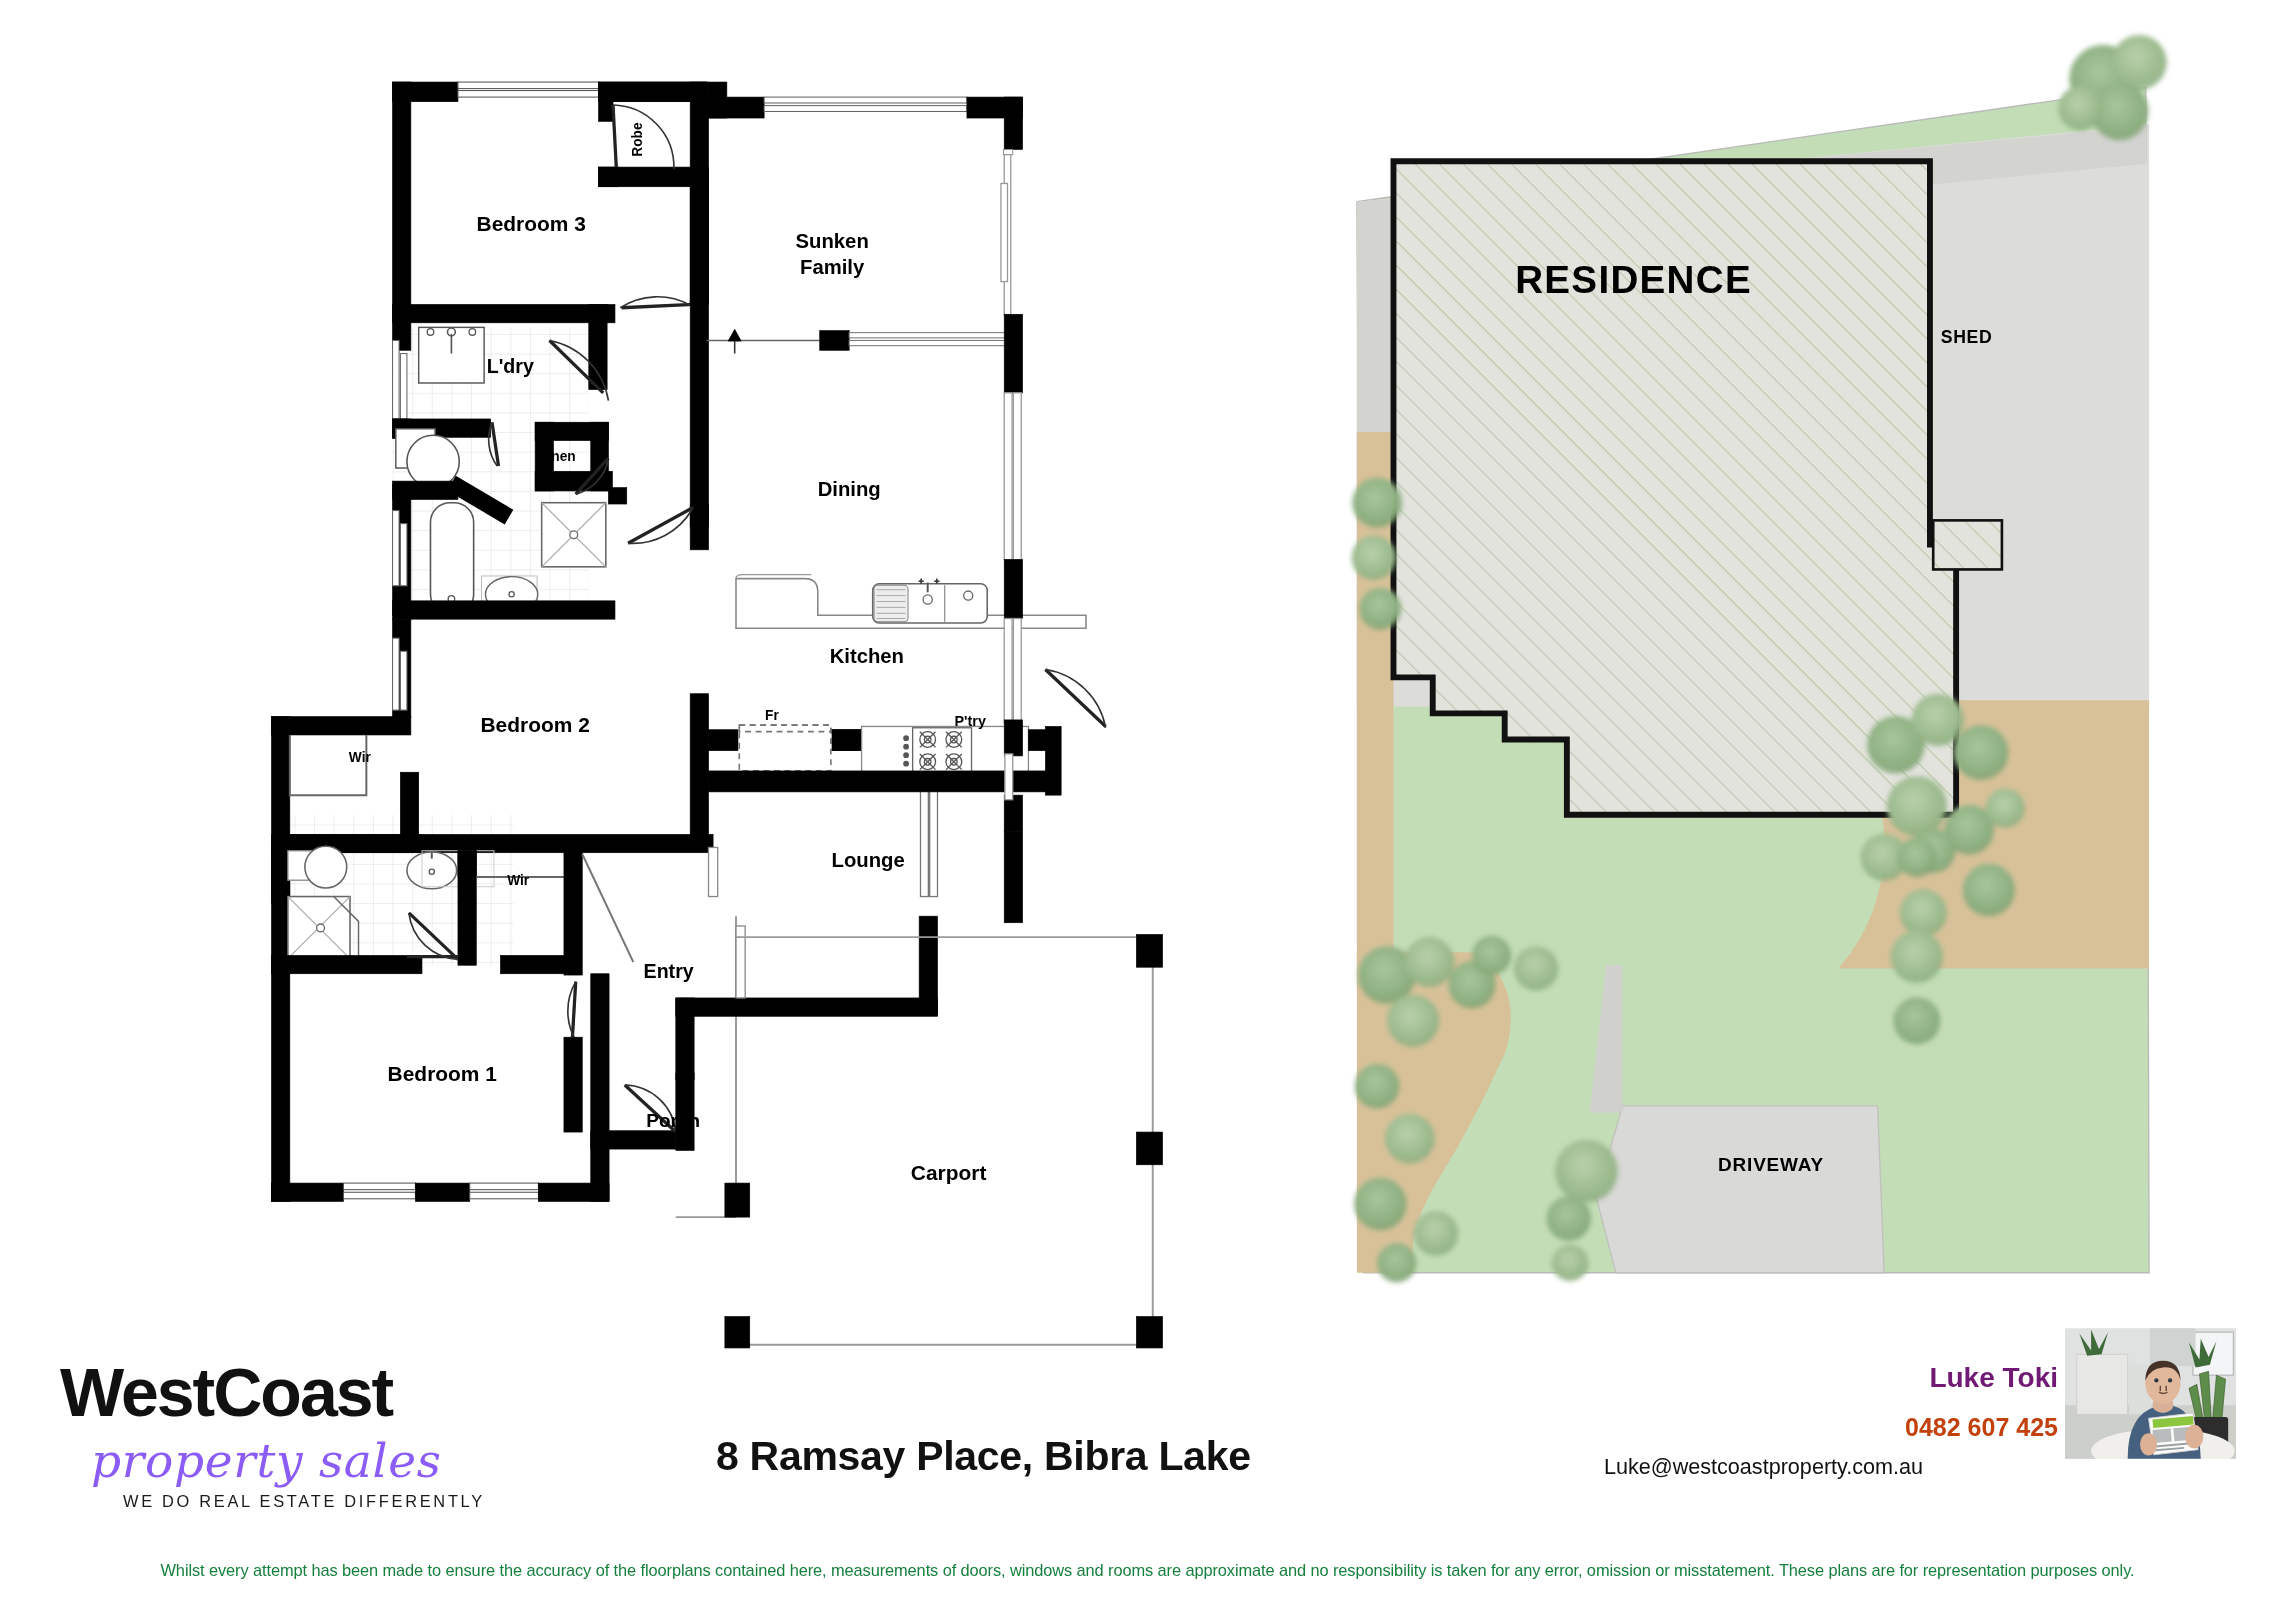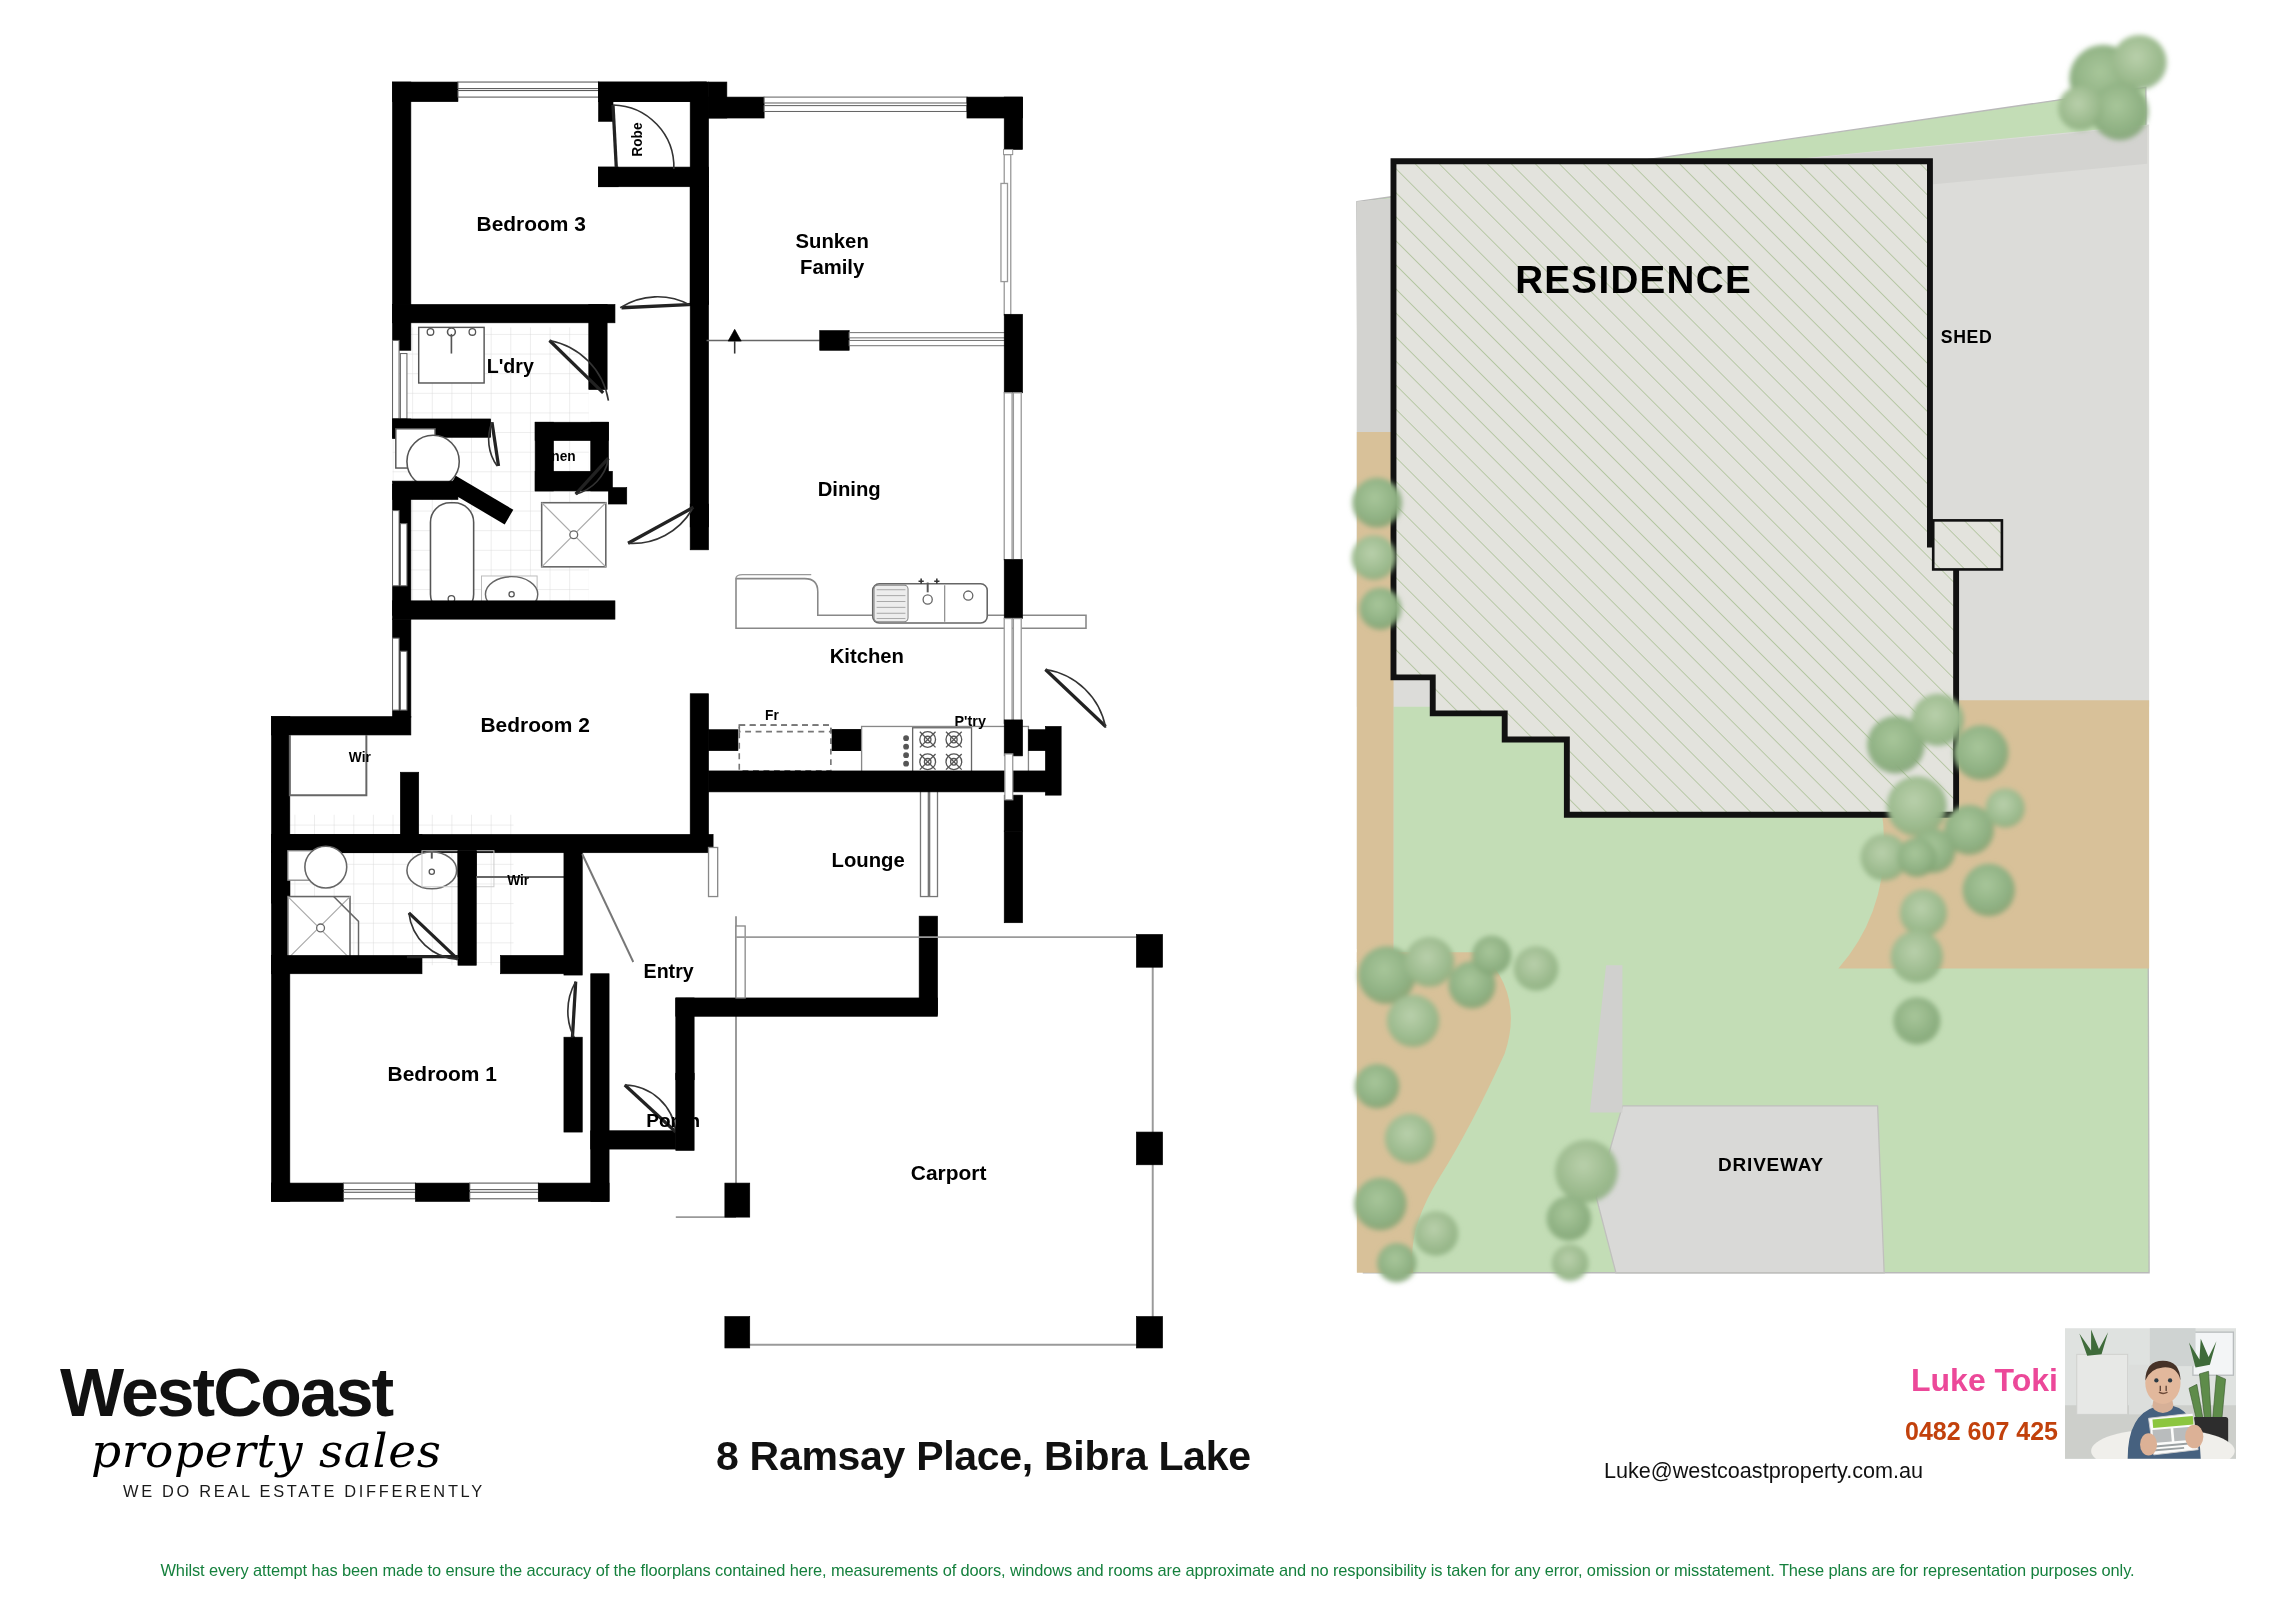--- a/index.html
+++ b/index.html
@@ -34,23 +34,23 @@
     font-weight: 700;
     font-size: 68px;
     letter-spacing: -2px;
     color: #111111;
     line-height: 1.0;
   }
   .logo-script {
     font-family: "DejaVu Serif", serif;
     font-style: italic;
     font-size: 47px;
-    color: #000000;
+    color: #8b5cf6;
     line-height: 1.0;
-    margin-top: 1px;
+    margin-top: 11px;
     margin-left: 31px;
     letter-spacing: 0.7px;
   }
   .logo-tag {
     font-family: "Liberation Sans", sans-serif;
     font-size: 16.4px;
     letter-spacing: 2.7px;
     color: #1a1a1a;
     margin-top: 7.9px;
     margin-left: 63px;
@@ -69,23 +69,23 @@
   }
 
   .agent-block {
     position: absolute;
     left: 1469px;
     top: 1364px;
     width: 589px;
     text-align: right;
   }
   .agent-name {
-    font-size: 32px;
+    font-size: 28px;
     font-weight: 700;
-    color: #ec4899;
+    color: #701a75;
     line-height: 1.0;
   }
   .agent-phone {
     font-size: 25px;
     font-weight: 700;
     color: #c2410c;
     margin-top: 23px;
     line-height: 1.0;
   }
   .agent-email {

